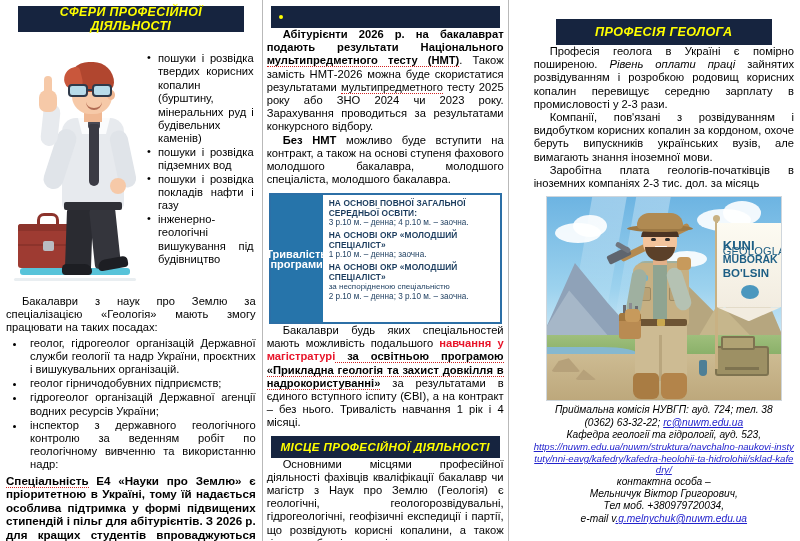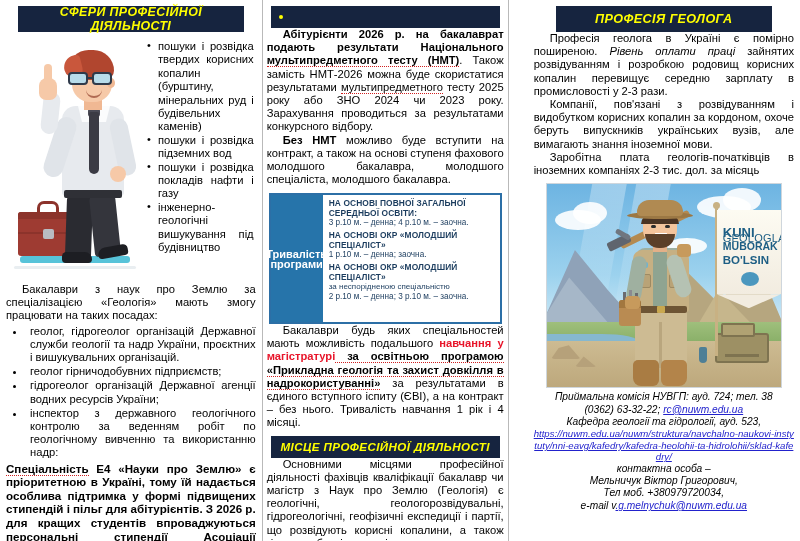--- a/index.html
+++ b/index.html
@@ -18,21 +18,21 @@
     border-radius:28px;
   }
   .col{
     position:relative;
     box-sizing:border-box;
     height:541px;
     overflow:hidden;
   }
   .col-left{width:268px;padding:0 6px 0 6px;}
   .col-mid{width:253px;padding:0 4px;border-left:1px solid #b9b9b9;border-right:1px solid #b9b9b9;}
-  .col-right{width:279px;padding:0 6px;margin-left:19px;}
+  .col-right{width:279px;padding:13px 6px;margin-left:19px;}
 
   
   .hdr{
     background:#16243f;
     color:#ffff00;
     font-style:italic;
     font-weight:bold;
     text-align:center;
     letter-spacing:.4px;
     display:flex;align-items:center;justify-content:center;
@@ -54,21 +54,21 @@
     text-align:justify;
     text-indent:16px;
     hyphens:auto;
   }
   .b{font-weight:bold;}
   .red{color:#e8152a;font-weight:bold;}
   .ital{font-style:italic;}
   .ul-red{border-bottom:1px dotted #d02020;}
 
   
-  .left-top{display:flex;align-items:flex-start;margin-top:2px;}
+  .left-top{display:flex;align-items:flex-start;margin-top:14px;}
   .illus-man{width:140px;height:245px;position:relative;flex:0 0 140px;}
   .bullets-right{
     flex:1;font-size:11.2px;line-height:13.4px;text-align:justify;
     padding-top:6px;padding-right:2px;
   }
   .bullets-right .li{margin:0 0 0 0;padding-left:12px;position:relative;text-indent:0;}
   .bullets-right .li::before{
     content:"\2022";position:absolute;left:1px;top:-1px;font-size:11px;
   }
   .left-body{margin-top:4px;}

